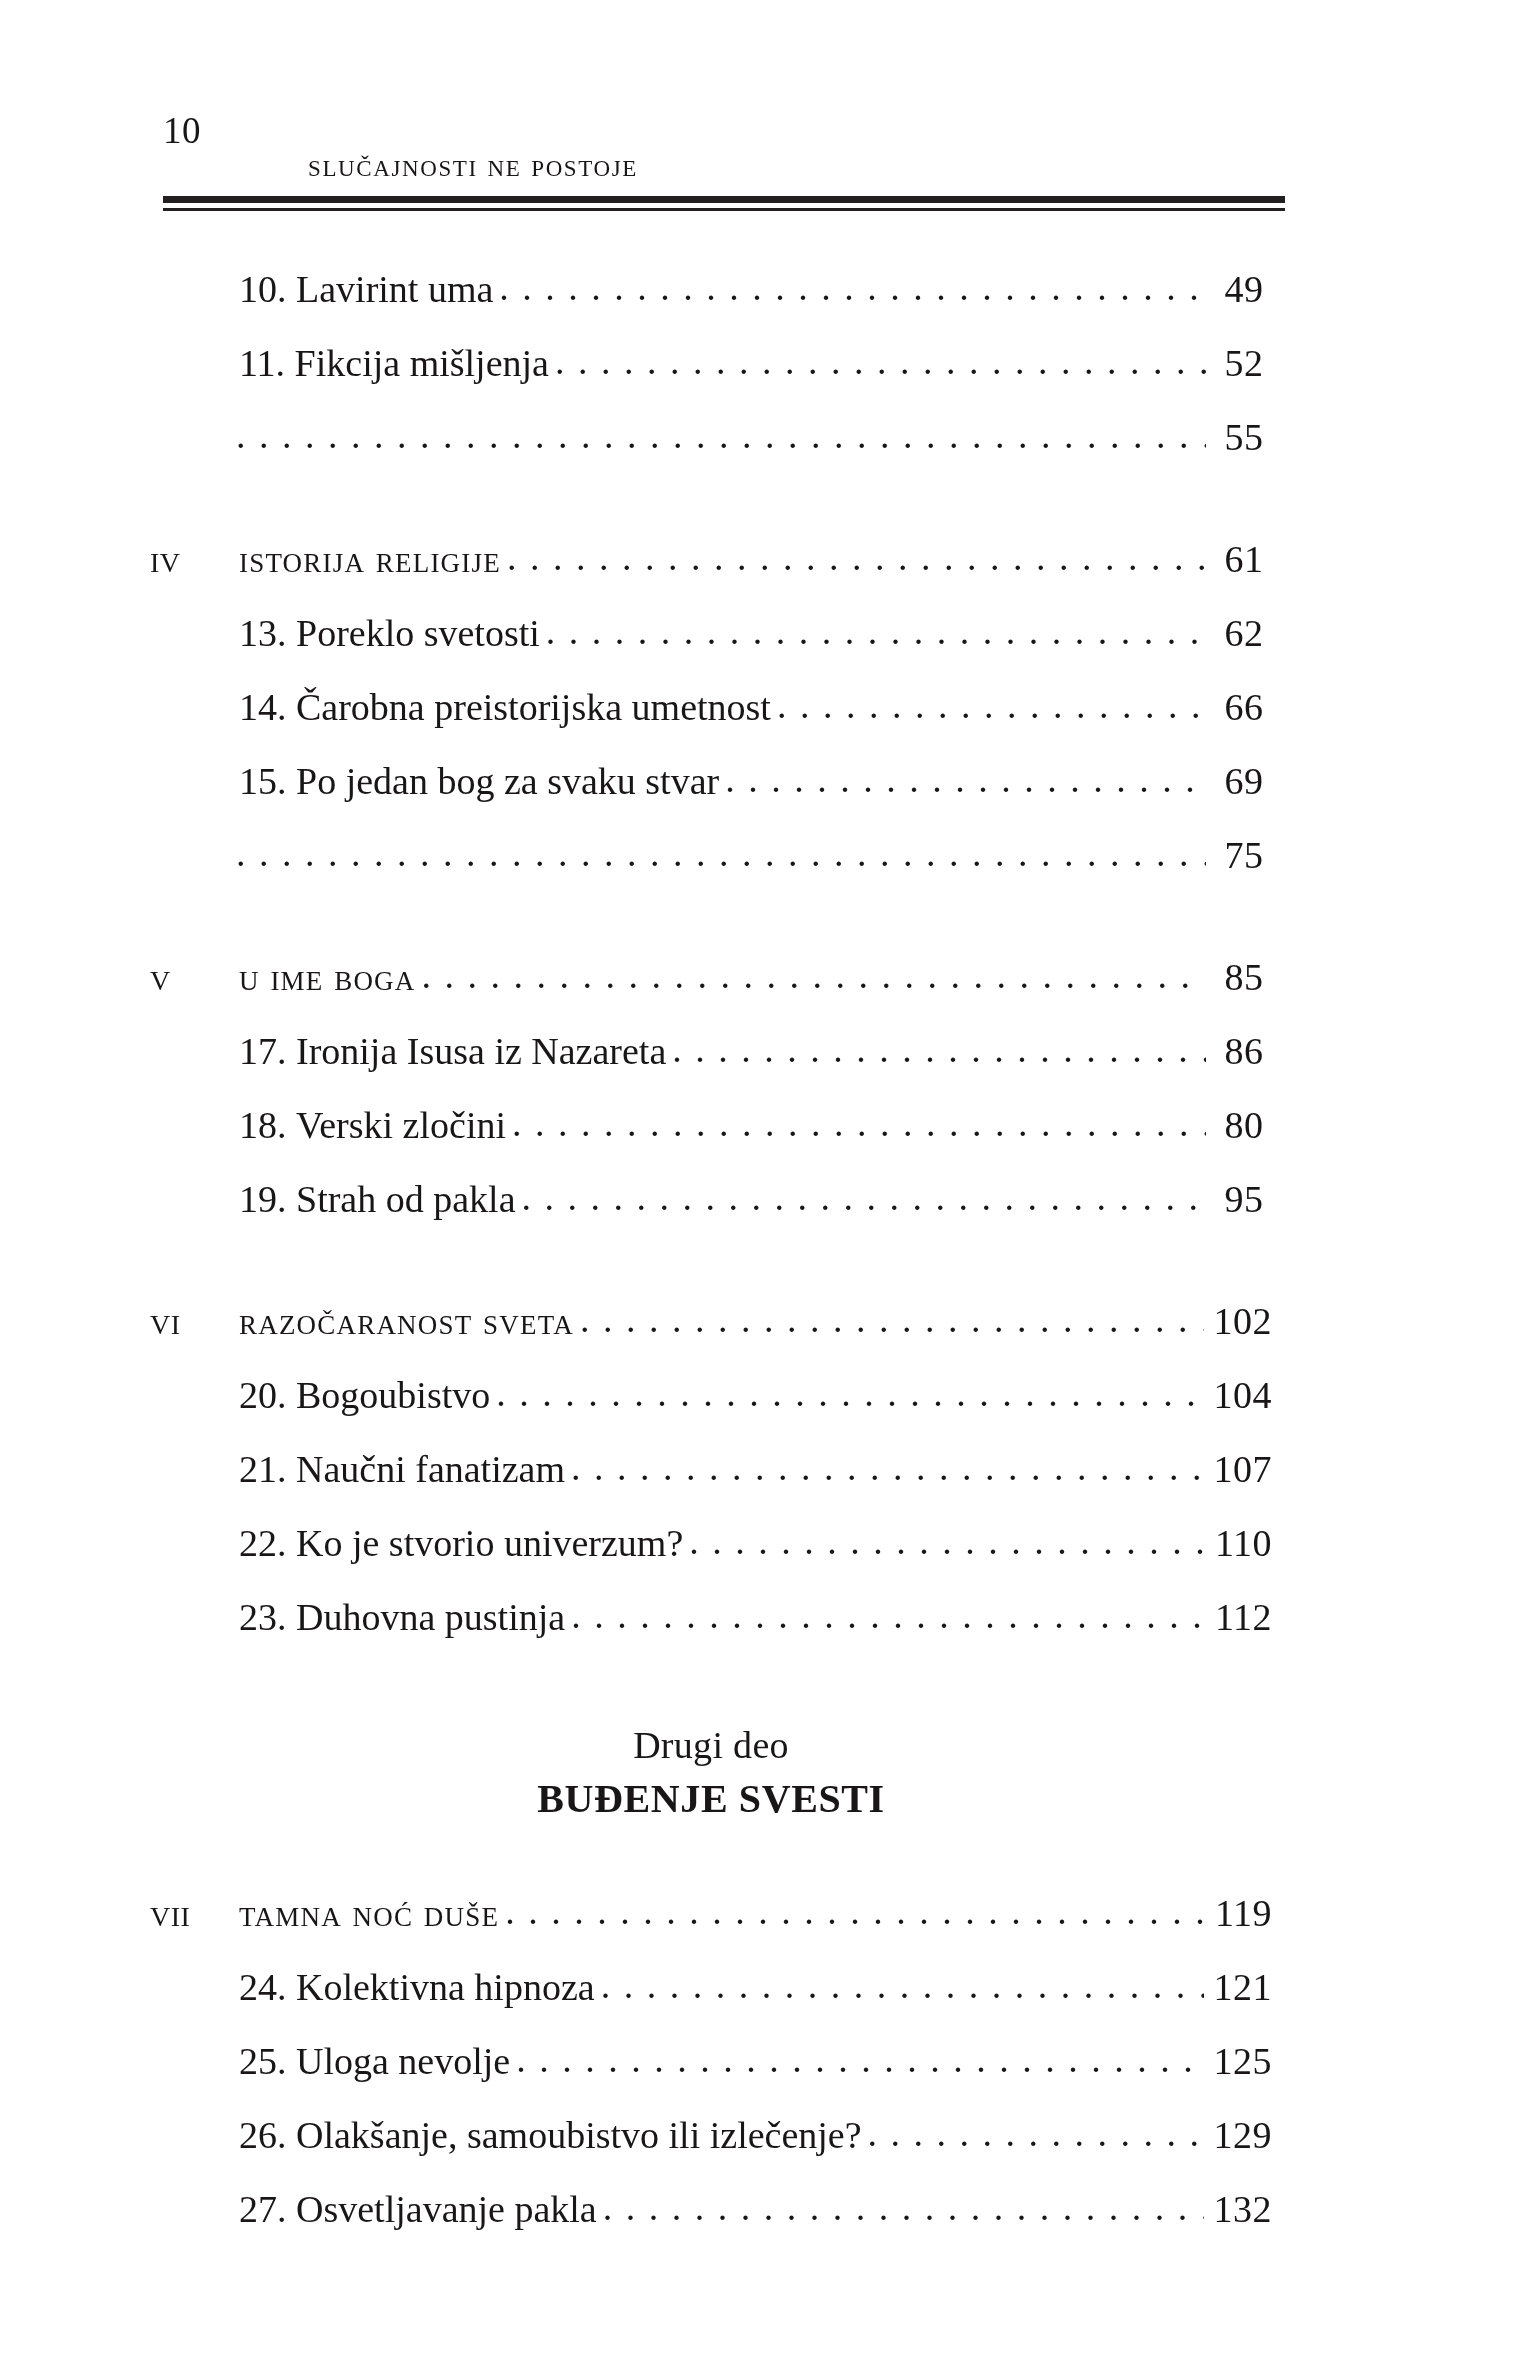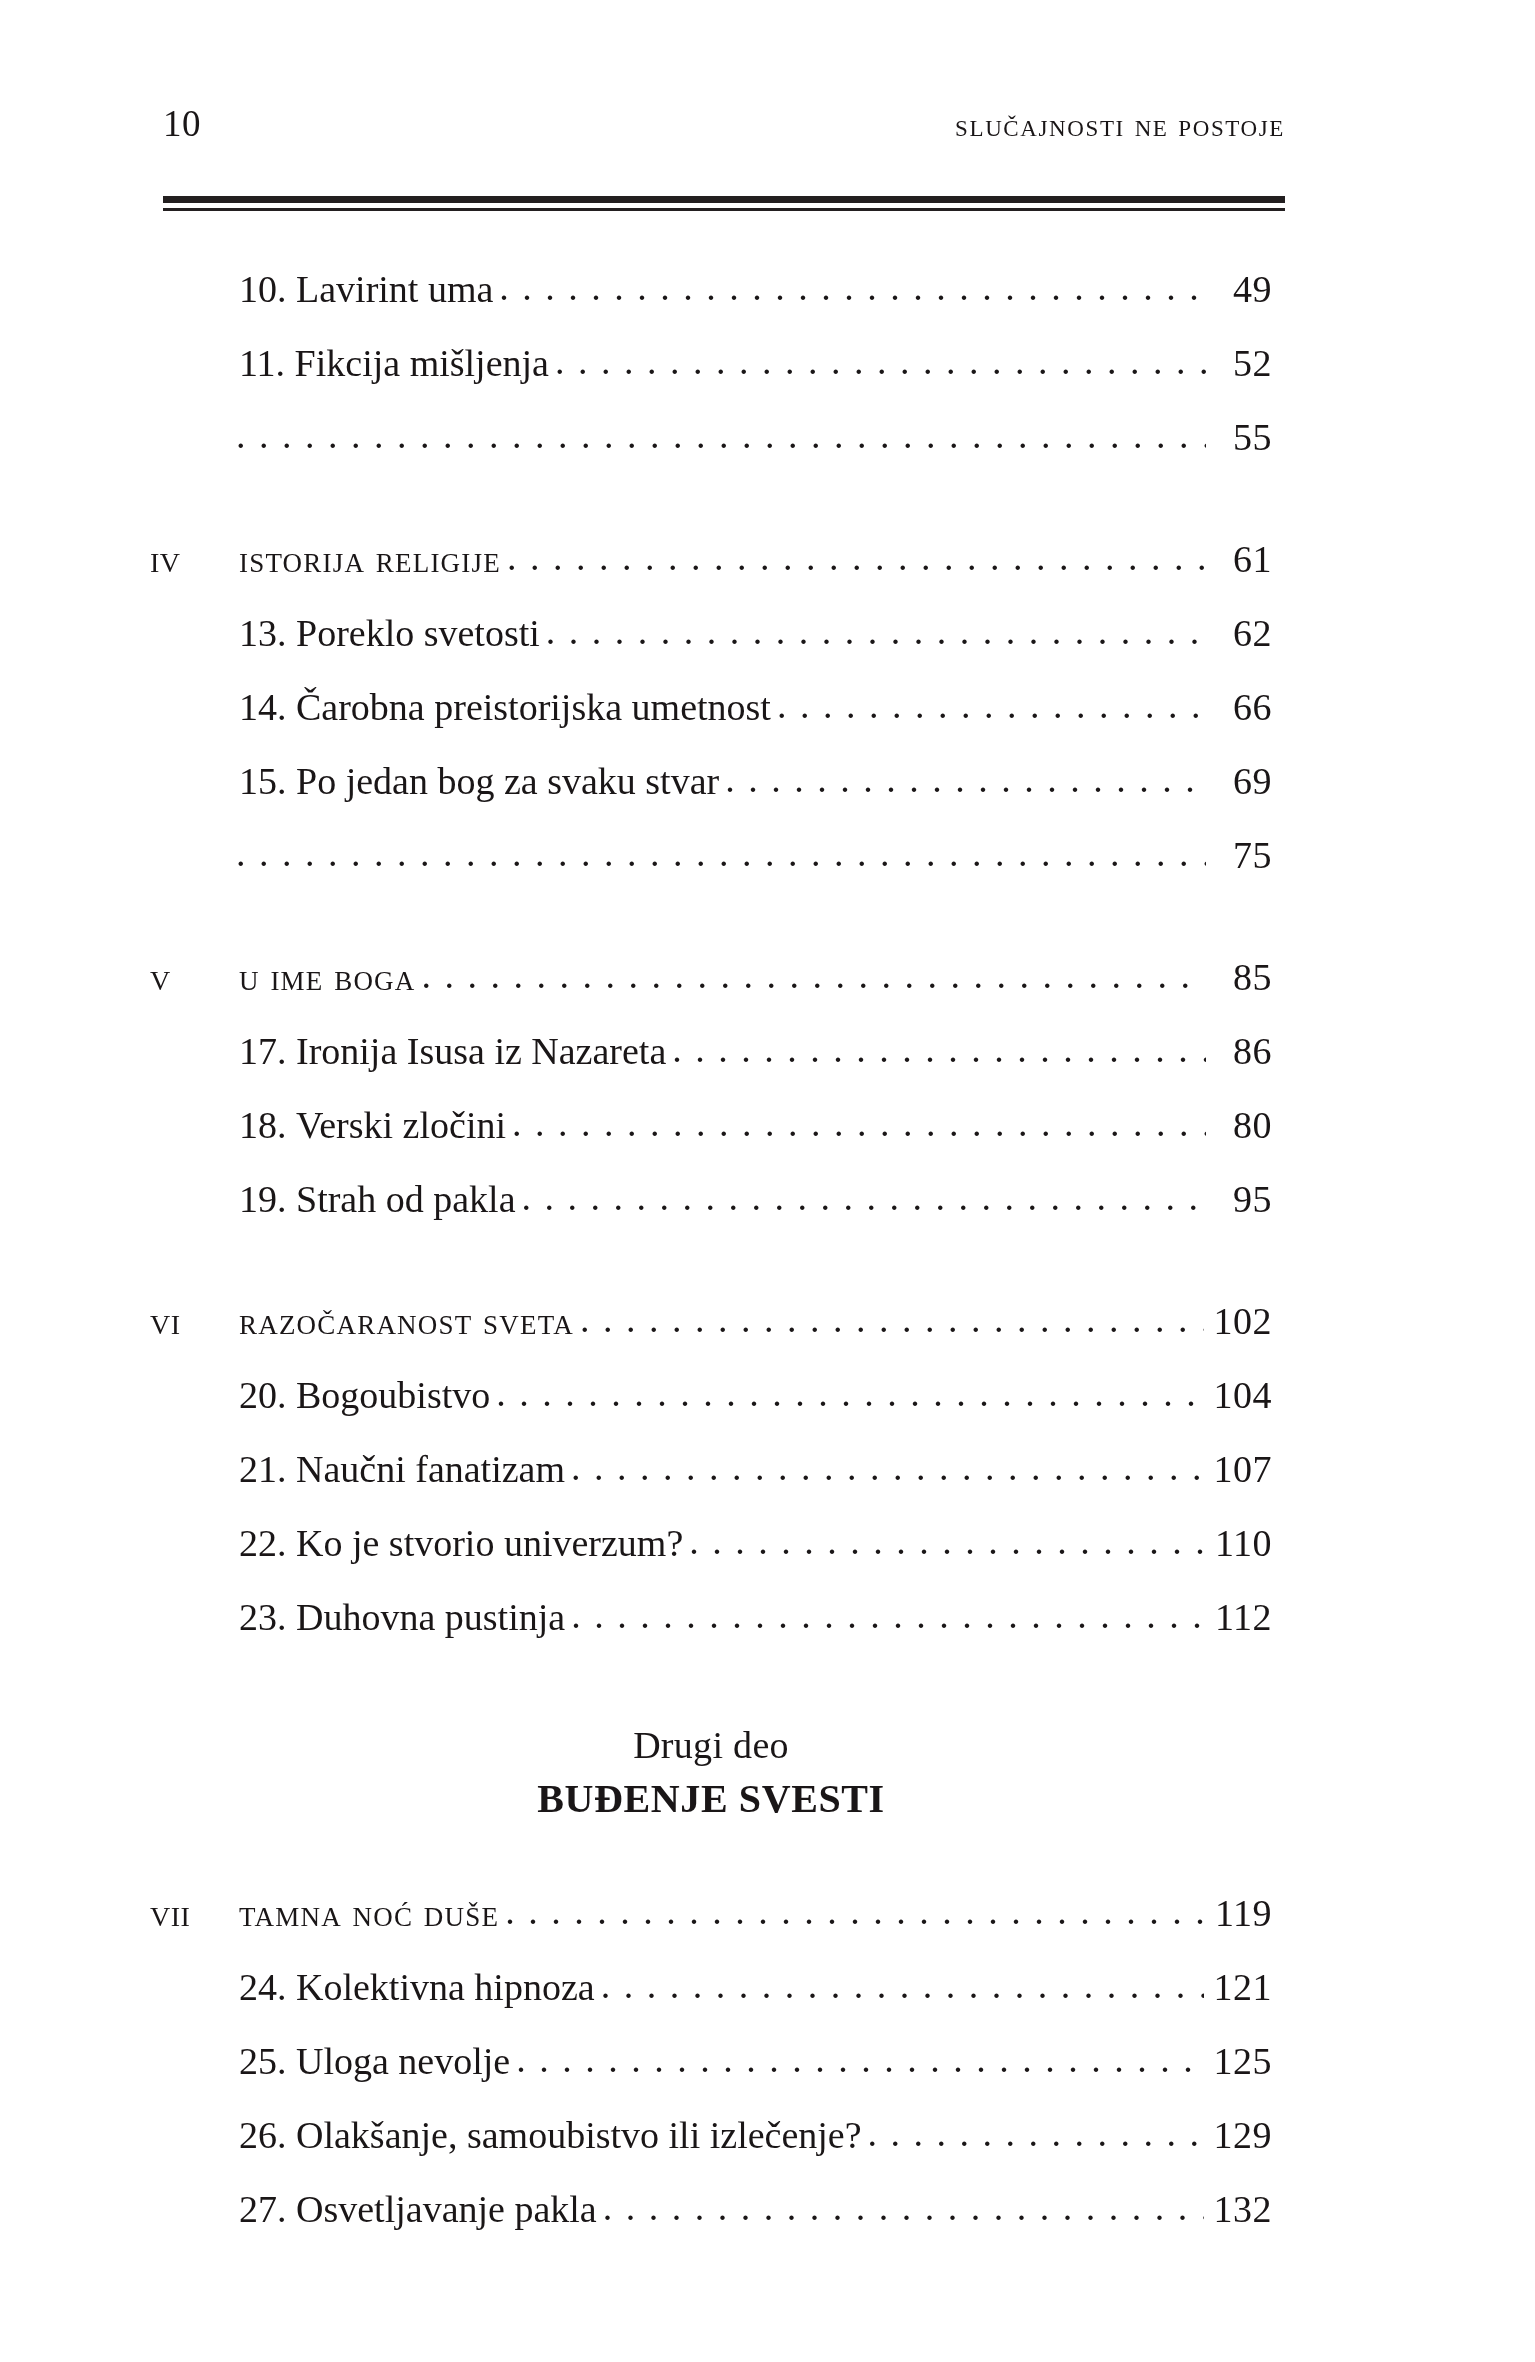--- a/index.html
+++ b/index.html
@@ -19,25 +19,26 @@
     position: relative;
     width: 1535px;
     height: 2362px;
     box-sizing: border-box;
   }
 
   
   .runhead {
     position: absolute;
     left: 163px;
-    top: 105px;
+    top: 112px;
     width: 1122px;
     height: 56px;
     display: flex;
     align-items: baseline;
+    flex-direction: column;
   }
   .folio {
     font-size: 37px;
     line-height: 1;
     letter-spacing: 0.5px;
     width: 200px;
   }
   .runhead-title {
     flex: 1;
     text-align: right;
@@ -128,21 +129,21 @@
   }
   .leader::after {
     content: ". . . . . . . . . . . . . . . . . . . . . . . . . . . . . . . . . . . . . . . . . . . . . . . . . . . . . . . . . . . . . .";
     letter-spacing: 2px;
     font-size: 38px;
     display: block;
   }
 
   .pageno {
     flex: 0 0 auto;
-    text-align: right;
+    text-align: center;
     min-width: 56px;
     font-size: 38px;
     letter-spacing: 0.5px;
     margin-left: 8px;
   }
 
   
   .part {
     text-align: center;
     margin-top: 64px;

